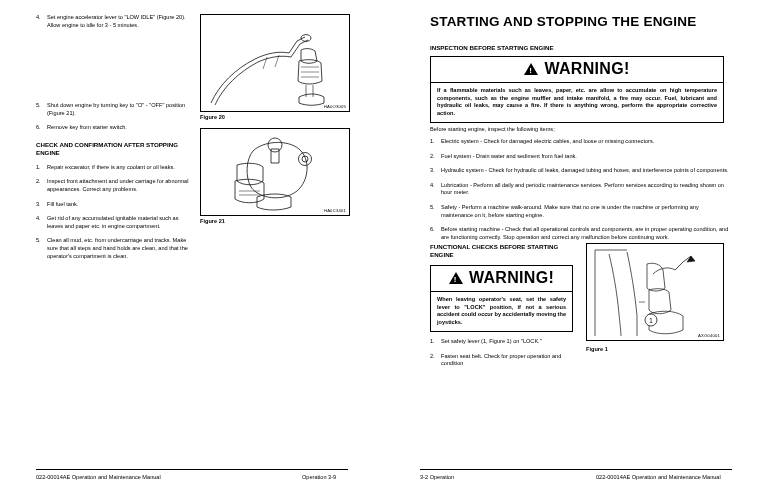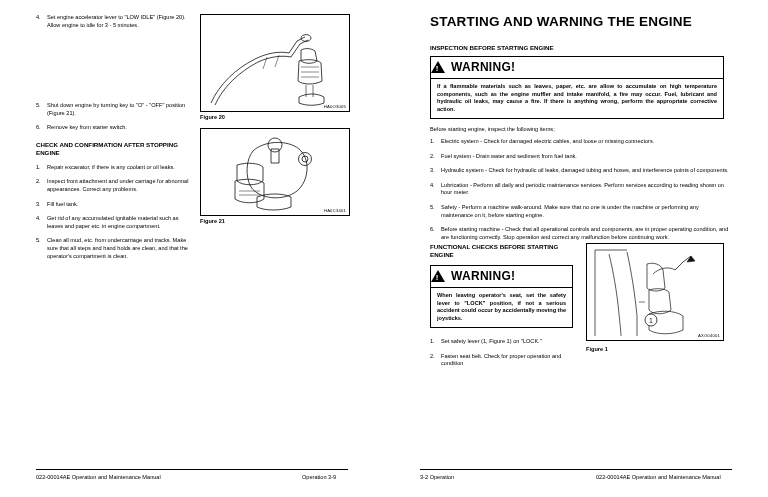--- a/index.html
+++ b/index.html
@@ -112,27 +112,28 @@
     font-weight: bold;
   }
 
   .warning-box {
     border: 1.4px solid #000;
     box-sizing: border-box;
     background: #fff;
   }
   .warning-title {
     text-align: center;
-    font-size: 12px;
+    font-size: 16px;
     font-weight: bold;
     padding: 3px 0 4px 0;
     border-bottom: 1.2px solid #000;
     letter-spacing: 0.3px;
     display: flex;
     align-items: center;
+    justify-content: center;
     gap: 6px;
   }
   .tri {
     display: inline-block;
     width: 0;
     height: 0;
     border-left: 7px solid transparent;
     border-right: 7px solid transparent;
     border-bottom: 12px solid #000;
     position: relative;
@@ -293,21 +294,21 @@
         </svg>
         <div class="figcode">HA0C3401</div>
       </div>
       <div class="figcap">Figure 21</div>
 
     </div>
   </div>
 
   <div class="right-page">
 
-    <div class="page-title">STARTING AND WARNING THE ENGINE</div>
+    <div class="page-title">STARTING AND STOPPING THE ENGINE</div>
     <div class="sub-head">INSPECTION BEFORE STARTING ENGINE</div>
 
     <div class="warning-box" style="position:absolute;left:46px;top:56px;width:294px;">
       <div class="warning-title">
         <span class="tri"></span>
         <span>WARNING!</span>
       </div>
       <div class="warning-body">If a flammable materials such as leaves, paper, etc. are allow to accumulate on high temperature components, such as the engine muffler and intake manifold, a fire may occur. Fuel, lubricant and hydraulic oil leaks, may cause a fire. If there is anything wrong, perform the appropriate corrective action.</div>
     </div>
 

